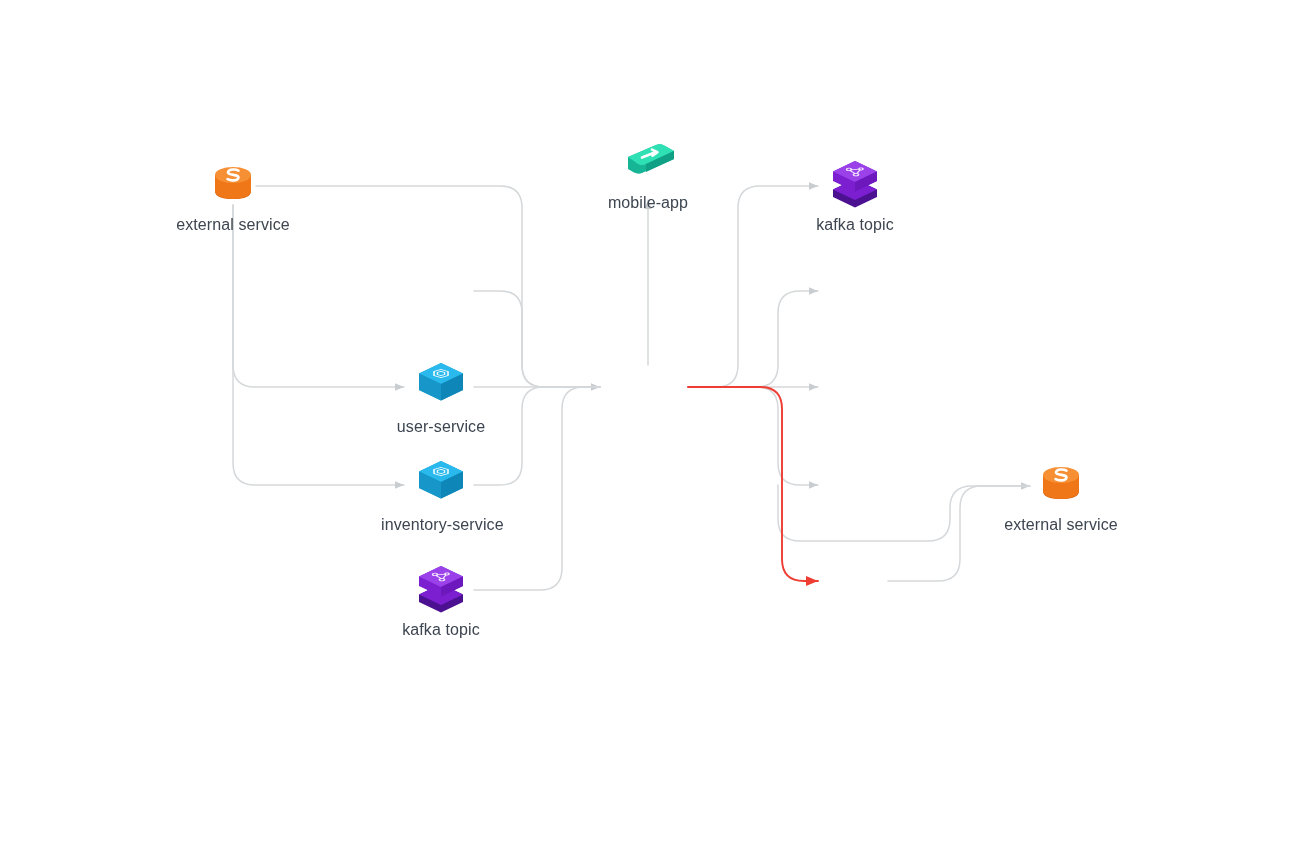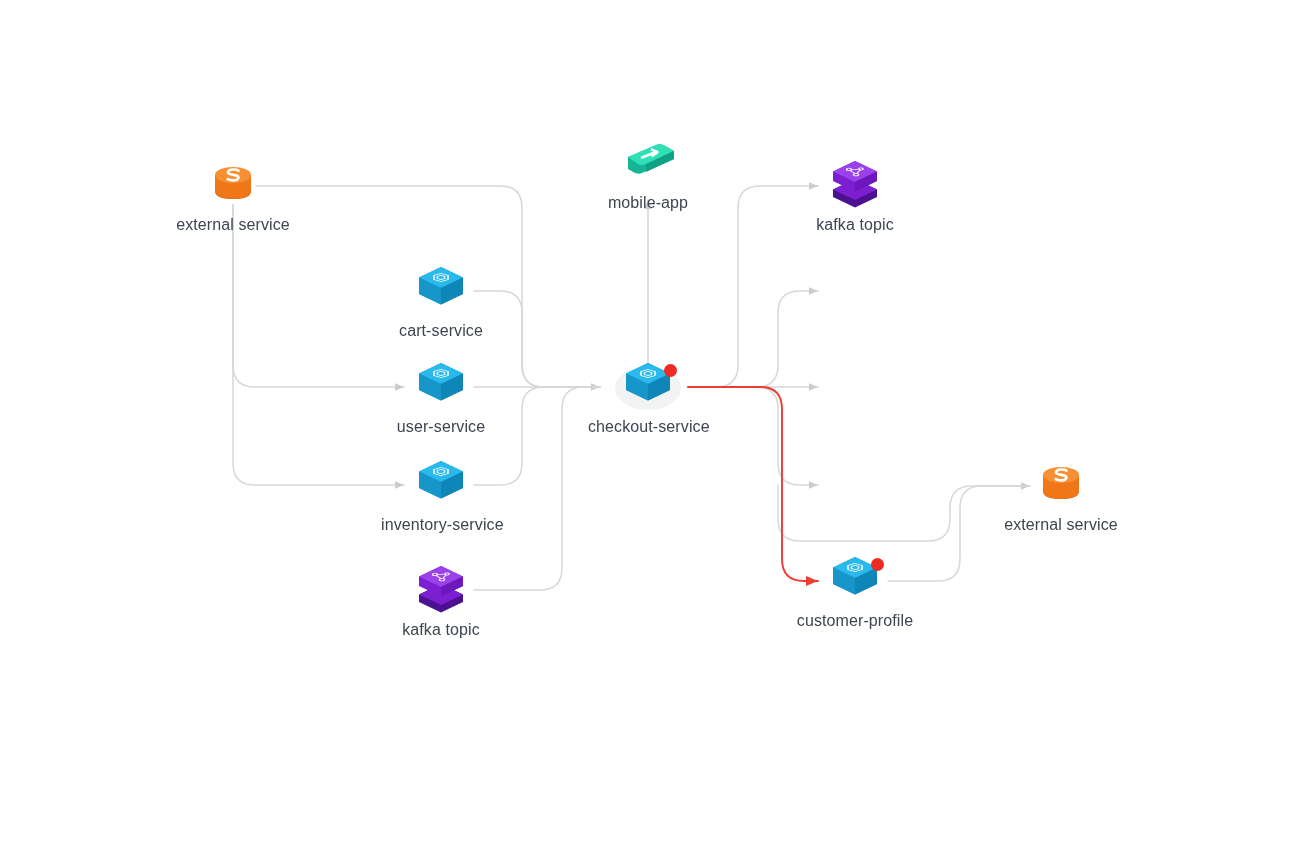--- a/index.html
+++ b/index.html
@@ -101,35 +101,20 @@
           <svg width="48" height="48" viewBox="0 0 48 48" style="position: absolute; left: 36px; top: 5px; overflow: visible;">
             <path d="M6 14 L42 14 L42 30 Q42 38 24 38 Q6 38 6 30 Z" fill="#d9620c"></path>
             <ellipse cx="24" cy="30" rx="18" ry="8" fill="#ef7718"></ellipse>
             <rect x="6" y="14" width="36" height="14" fill="#ef7718"></rect>
             <ellipse cx="24" cy="14" rx="18" ry="8" fill="#f79034"></ellipse>
             <path d="M29.5 9.6 C26 7.8 20.5 8.2 19.2 10.6 C18.1 12.7 21.4 13.4 24.4 13.9 C27.6 14.4 30.4 15.2 29.2 17.3 C27.9 19.7 22.2 20.1 18.6 18.2" fill="none" stroke="#ffffff" stroke-width="2.6" stroke-linecap="round"></path>
           </svg>
         </span>
         <span class="node-label">external service</span>
       </div>
-      <div class="node" style="left: 441px; top: 262px;">
-        <span class="node-glyph">
-          <svg width="58" height="54" viewBox="0 0 58 54" style="position: absolute; left: 31px; top: 2px; overflow: visible;">
-            <path d="M29 3 L51 13.5 L51 30 L29 40.5 L7 30 L7 13.5 Z" fill="#1797c9"></path>
-            <path d="M29 3 L51 13.5 L29 24 L7 13.5 Z" fill="#2ab9ec"></path>
-            <path d="M29 24 L51 13.5 L51 30 L29 40.5 Z" fill="#0f86b8"></path>
-            <path d="M29 24 L7 13.5 L7 30 L29 40.5 Z" fill="#1797c9"></path>
-            <g transform="translate(29,13.5) scale(1,0.5) rotate(0)" opacity="0.95">
-              <path d="M0 -8 L7 -4 L7 4 L0 8 L-7 4 L-7 -4 Z" fill="none" stroke="#ffffff" stroke-width="1.6"></path>
-              <path d="M0 -4.2 L3.6 -2.1 L3.6 2.1 L0 4.2 L-3.6 2.1 L-3.6 -2.1 Z" fill="none" stroke="#ffffff" stroke-width="1.3"></path>
-            </g>
-          </svg>
-        </span>
-        <span class="node-label">cart-service</span>
-      </div>
       <div class="node" style="left: 441px; top: 358px;">
         <span class="node-glyph">
           <svg width="58" height="54" viewBox="0 0 58 54" style="position: absolute; left: 31px; top: 2px; overflow: visible;">
             <path d="M29 3 L51 13.5 L51 30 L29 40.5 L7 30 L7 13.5 Z" fill="#1797c9"></path>
             <path d="M29 3 L51 13.5 L29 24 L7 13.5 Z" fill="#2ab9ec"></path>
             <path d="M29 24 L51 13.5 L51 30 L29 40.5 Z" fill="#0f86b8"></path>
             <path d="M29 24 L7 13.5 L7 30 L29 40.5 Z" fill="#1797c9"></path>
             <g transform="translate(29,13.5) scale(1,0.5) rotate(0)" opacity="0.95">
               <path d="M0 -8 L7 -4 L7 4 L0 8 L-7 4 L-7 -4 Z" fill="none" stroke="#ffffff" stroke-width="1.6"></path>
               <path d="M0 -4.2 L3.6 -2.1 L3.6 2.1 L0 4.2 L-3.6 2.1 L-3.6 -2.1 Z" fill="none" stroke="#ffffff" stroke-width="1.3"></path>
@@ -177,73 +162,40 @@
         <span class="node-glyph">
           <svg width="64" height="48" viewBox="0 0 64 48" style="position: absolute; left: 28px; top: 5px; overflow: visible;">
             <path d="M12 18 L40 6 Q44 4.5 48 6.5 L58 12 L58 20 L26 34 Q22 35.5 18 33.5 L12 30 Z" fill="#16b596"></path>
             <path d="M12 18 L40 6 Q44 4.2 48 6.2 L58 12 L30 25 Q26 27 22 25 Z" fill="#2fe0b5"></path>
             <path d="M30 25 L58 12 L58 20 L30 33 Z" fill="#10a086"></path>
             <path d="M26 18.5 L40 13 M36 10.6 L41.5 13.1 L36.5 16.6" fill="none" stroke="#ffffff" stroke-width="2.6" stroke-linecap="round" stroke-linejoin="round"></path>
           </svg>
         </span>
         <span class="node-label">mobile-app</span>
       </div>
-      <div class="node" style="left: 648px; top: 358px;">
-        <span class="node-glyph">
-          <span class="halo" style="left: 27px; top: 8px; width: 66px; height: 44px; border-radius: 50%; background: rgba(20, 30, 45, 0.055);"></span>
-          <svg width="58" height="54" viewBox="0 0 58 54" style="position: absolute; left: 31px; top: 2px; overflow: visible;">
-            <path d="M29 3 L51 13.5 L51 30 L29 40.5 L7 30 L7 13.5 Z" fill="#1797c9"></path>
-            <path d="M29 3 L51 13.5 L29 24 L7 13.5 Z" fill="#2ab9ec"></path>
-            <path d="M29 24 L51 13.5 L51 30 L29 40.5 Z" fill="#0f86b8"></path>
-            <path d="M29 24 L7 13.5 L7 30 L29 40.5 Z" fill="#1797c9"></path>
-            <g transform="translate(29,13.5) scale(1,0.5) rotate(0)" opacity="0.95">
-              <path d="M0 -8 L7 -4 L7 4 L0 8 L-7 4 L-7 -4 Z" fill="none" stroke="#ffffff" stroke-width="1.6"></path>
-              <path d="M0 -4.2 L3.6 -2.1 L3.6 2.1 L0 4.2 L-3.6 2.1 L-3.6 -2.1 Z" fill="none" stroke="#ffffff" stroke-width="1.3"></path>
-            </g>
-          </svg>
-          <span class="badge" style="left: 76px; top: 6px; width: 13px; height: 13px; border-radius: 50%; background: rgb(238, 43, 34);"></span>
-        </span>
-        <span class="node-label">checkout-service</span>
-      </div>
       <div class="node" style="left: 855px; top: 156px;">
         <span class="node-glyph">
           <svg width="58" height="56" viewBox="0 0 58 56" style="position: absolute; left: 31px; top: 1px; overflow: visible;">
             <path d="M29 22 L51 32.5 L51 40 L29 50.5 L7 40 L7 32.5 Z" fill="#4c1191"></path>
             <path d="M29 22 L51 32.5 L29 43 L7 32.5 Z" fill="#7b1fd0"></path>
             <path d="M29 4 L51 14.5 L51 24 L29 34.5 L7 24 L7 14.5 Z" fill="#7b1fd0"></path>
             <path d="M29 4 L51 14.5 L29 25 L7 14.5 Z" fill="#9b41ea"></path>
             <path d="M29 25 L51 14.5 L51 24 L29 34.5 Z" fill="#6c18bd"></path>
             <g transform="translate(29,14.5) scale(1,0.52)" opacity="0.92" fill="none" stroke="#ffffff" stroke-width="1.5" stroke-linecap="round">
               <circle cx="-6" cy="-4" r="2.4"></circle>
               <circle cx="6" cy="-5" r="2.1"></circle>
               <circle cx="1" cy="6" r="2.6"></circle>
               <path d="M-4 -3 L4 -4.4"></path>
               <path d="M-5 -2 L0 4"></path>
               <path d="M5 -3 L2 3.6"></path>
             </g>
           </svg>
         </span>
         <span class="node-label">kafka topic</span>
       </div>
-      <div class="node" style="left: 855px; top: 552px;">
-        <span class="node-glyph">
-          <svg width="58" height="54" viewBox="0 0 58 54" style="position: absolute; left: 31px; top: 2px; overflow: visible;">
-            <path d="M29 3 L51 13.5 L51 30 L29 40.5 L7 30 L7 13.5 Z" fill="#1797c9"></path>
-            <path d="M29 3 L51 13.5 L29 24 L7 13.5 Z" fill="#2ab9ec"></path>
-            <path d="M29 24 L51 13.5 L51 30 L29 40.5 Z" fill="#0f86b8"></path>
-            <path d="M29 24 L7 13.5 L7 30 L29 40.5 Z" fill="#1797c9"></path>
-            <g transform="translate(29,13.5) scale(1,0.5) rotate(0)" opacity="0.95">
-              <path d="M0 -8 L7 -4 L7 4 L0 8 L-7 4 L-7 -4 Z" fill="none" stroke="#ffffff" stroke-width="1.6"></path>
-              <path d="M0 -4.2 L3.6 -2.1 L3.6 2.1 L0 4.2 L-3.6 2.1 L-3.6 -2.1 Z" fill="none" stroke="#ffffff" stroke-width="1.3"></path>
-            </g>
-          </svg>
-          <span class="badge" style="left: 76px; top: 6px; width: 13px; height: 13px; border-radius: 50%; background: rgb(238, 43, 34);"></span>
-        </span>
-        <span class="node-label">customer-profile</span>
-      </div>
       <div class="node" style="left: 1061px; top: 456px;">
         <span class="node-glyph">
           <svg width="48" height="48" viewBox="0 0 48 48" style="position: absolute; left: 36px; top: 5px; overflow: visible;">
             <path d="M6 14 L42 14 L42 30 Q42 38 24 38 Q6 38 6 30 Z" fill="#d9620c"></path>
             <ellipse cx="24" cy="30" rx="18" ry="8" fill="#ef7718"></ellipse>
             <rect x="6" y="14" width="36" height="14" fill="#ef7718"></rect>
             <ellipse cx="24" cy="14" rx="18" ry="8" fill="#f79034"></ellipse>
             <path d="M29.5 9.6 C26 7.8 20.5 8.2 19.2 10.6 C18.1 12.7 21.4 13.4 24.4 13.9 C27.6 14.4 30.4 15.2 29.2 17.3 C27.9 19.7 22.2 20.1 18.6 18.2" fill="none" stroke="#ffffff" stroke-width="2.6" stroke-linecap="round"></path>
           </svg>
         </span>

